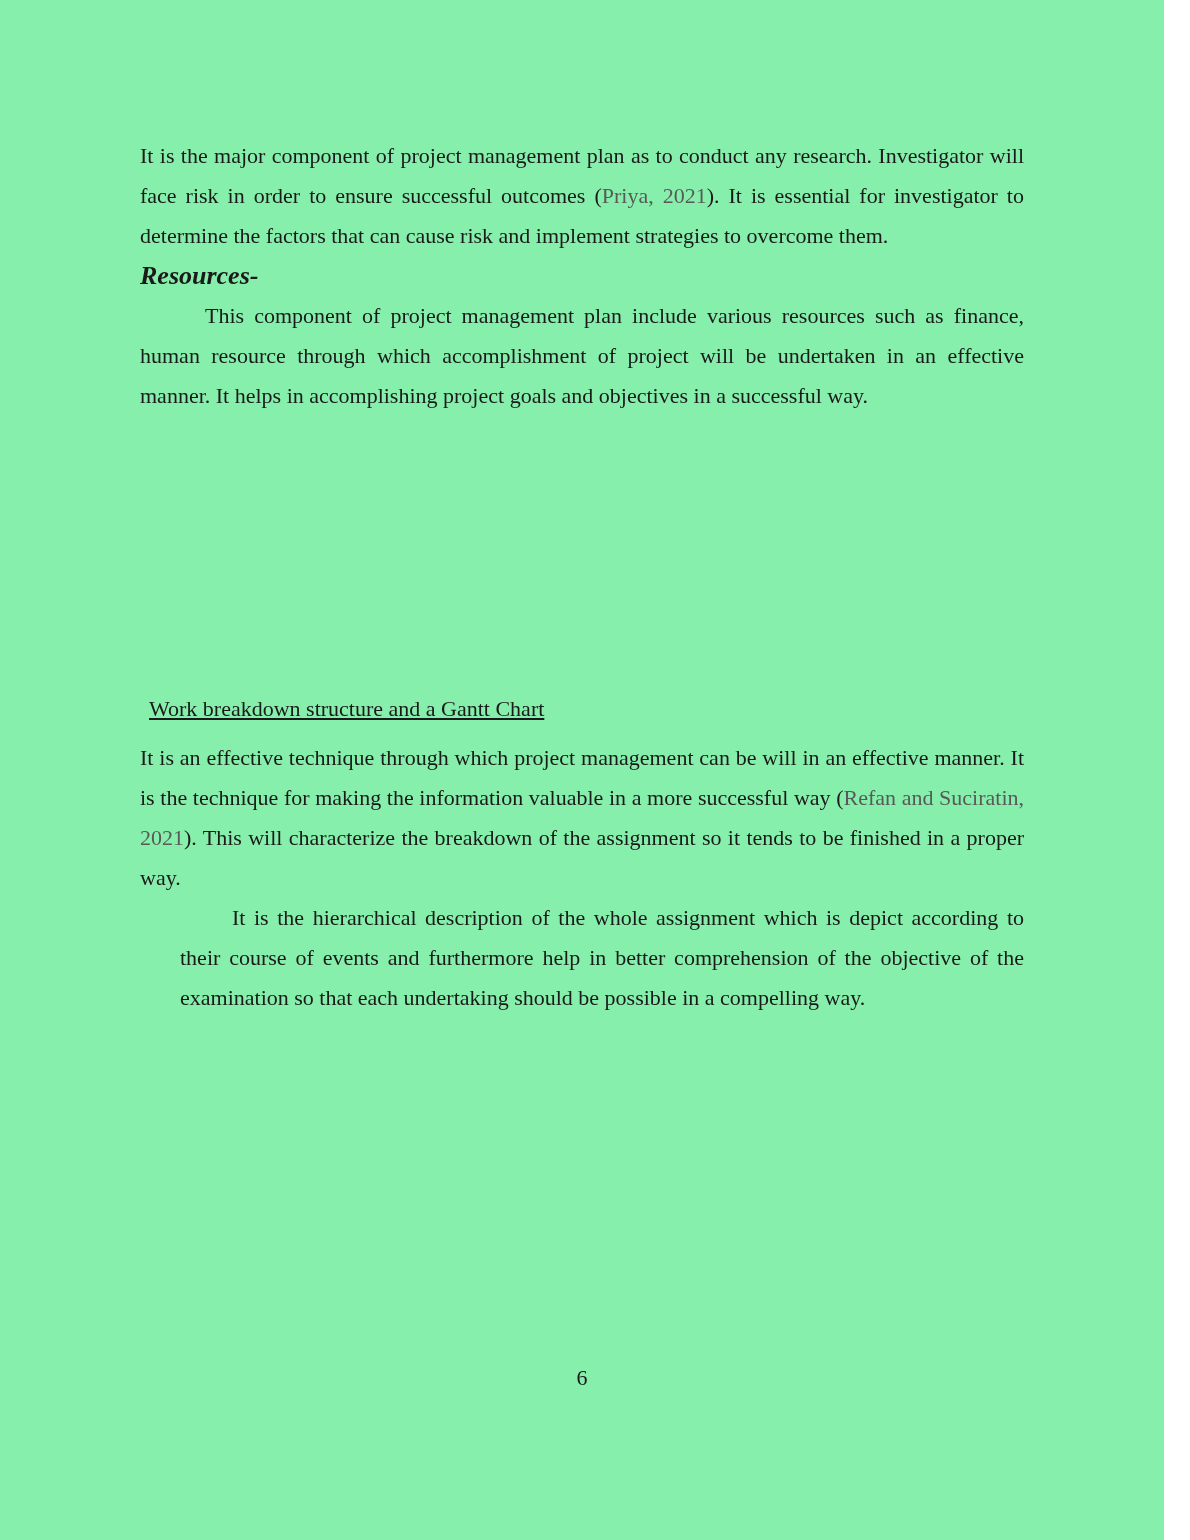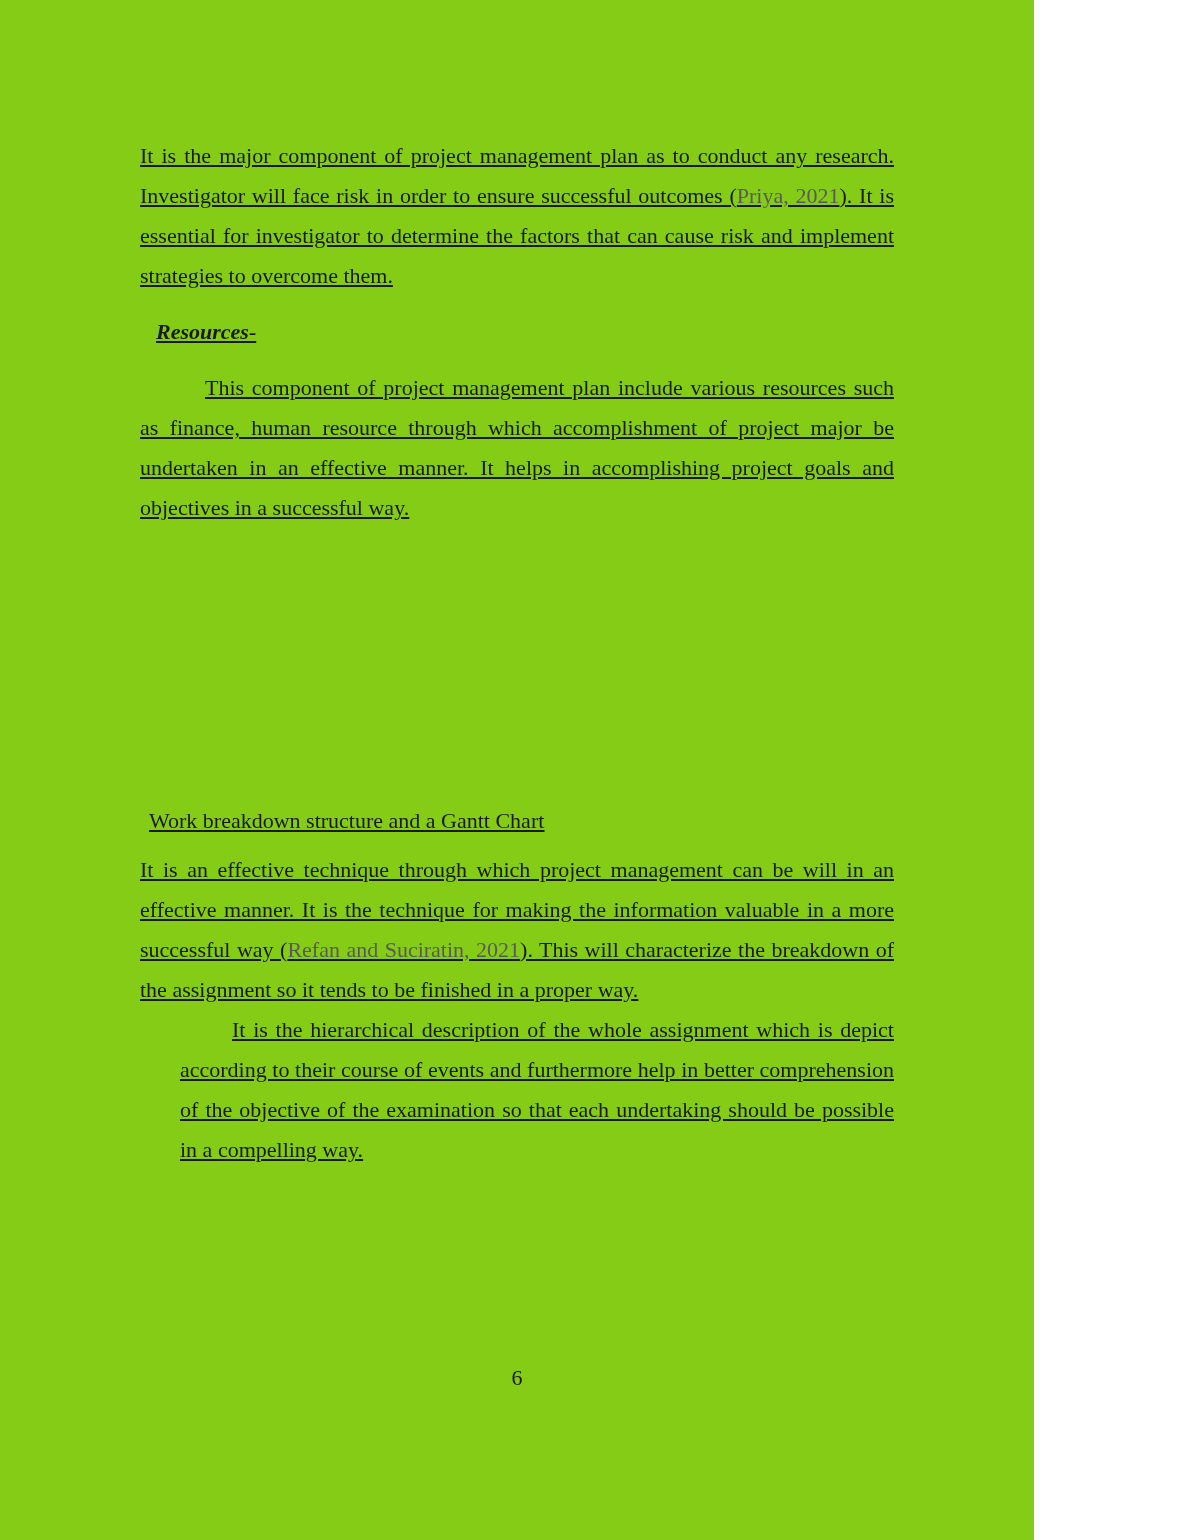--- a/index.html
+++ b/index.html
@@ -2,42 +2,41 @@
 <html><head>
 <meta charset="utf-8">
 <style>
   html, body {
     margin: 0;
     padding: 0;
     background: #ffffff;
   }
   .page {
     position: relative;
-    width: 1034px;
+    width: 1164px;
     height: 1540px;
-    background: #84cc16;
+    background: #86efac;
     font-family: "Liberation Serif", "DejaVu Serif", serif;
     font-size: 22px;
     line-height: 40px;
     color: #1a1a1a;
     overflow: hidden;
-    text-decoration: underline;
   }
   .content {
     padding: 136px 140px 0 140px;
   }
   .para {
     margin: 0;
     text-align: justify;
   }
   .indent-65 { text-indent: 65px; }
   .indent-52 { text-indent: 52px; margin-left: 40px; }
   .resources-heading {
-    margin: 16px;
-    font-size: 22px;
+    margin: 0;
+    font-size: 26px;
     line-height: 40px;
     font-weight: bold;
     font-style: italic;
     color: #1a1a1a;
   }
   .wbs-heading {
     margin: 9px;
     font-size: 22px;
     line-height: 40px;
     font-weight: normal;
@@ -66,21 +65,21 @@
 </head>
 <body>
 
 <div class="page">
   <div class="content">
 
     <p class="para"><span>It is the major component of project management plan as to conduct any research. Investigator will face risk in order to ensure successful outcomes (</span><span class="citation">Priya, 2021</span><span>). It is essential for investigator to determine the factors that can cause risk and implement strategies to overcome them.</span></p>
 
     <h3 class="resources-heading">Resources-</h3>
 
-    <p class="para indent-65">This component of project management plan include various resources such as finance, human resource through which accomplishment of project major be undertaken in an effective manner. It helps in accomplishing project goals and objectives in a successful way.</p>
+    <p class="para indent-65">This component of project management plan include various resources such as finance, human resource through which accomplishment of project will be undertaken in an effective manner. It helps in accomplishing project goals and objectives in a successful way.</p>
 
     <div class="spacer"></div>
 
     <h3 class="wbs-heading"><span class="underline">Work breakdown structure and a Gantt Chart</span></h3>
 
     <p class="para"><span>It is an effective technique through which project management can be will in an effective manner. It is the technique for making the information valuable in a more successful way (</span><span class="citation">Refan and Suciratin, 2021</span><span>). This will characterize the breakdown of the assignment so it tends to be finished in a proper way.</span></p>
 
     <p class="para indent-52">It is the hierarchical description of the whole assignment which is depict according to their course of events and furthermore help in better comprehension of the objective of the examination so that each undertaking should be possible in a compelling way.</p>
 
   </div>

